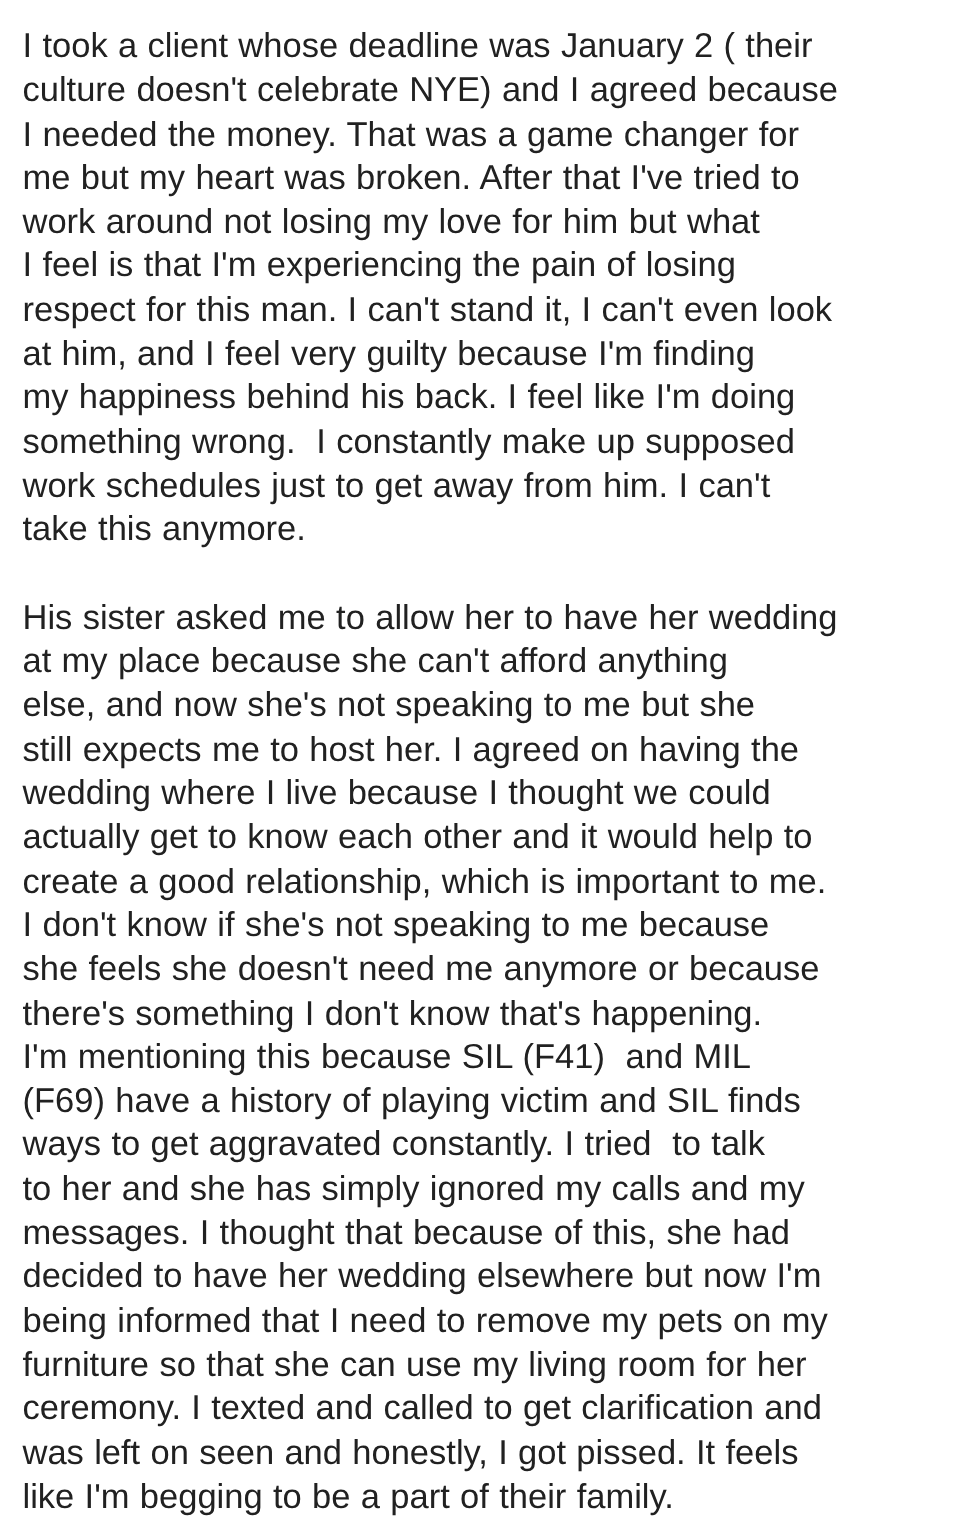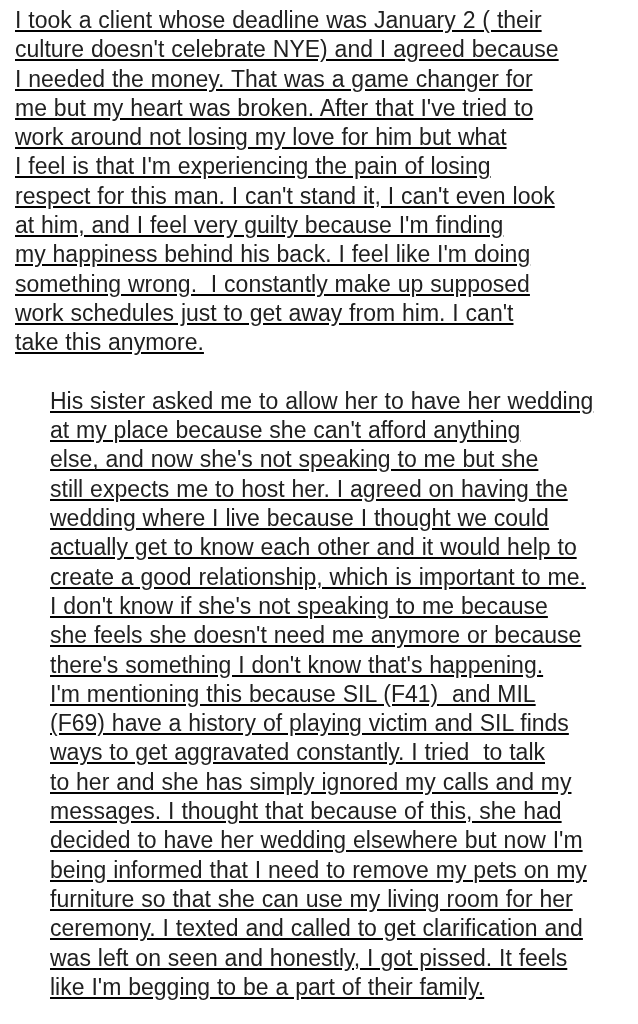--- a/index.html
+++ b/index.html
@@ -5,36 +5,34 @@
   html, body {
     margin: 0;
     padding: 0;
     background: #ffffff;
   }
   .page {
     box-sizing: border-box;
     width: 638px;
     height: 1024px;
     background: #ffffff;
-    padding: 6px 12px 0 15px;
+    padding: 16px 12px 0 15px;
     overflow: hidden;
-    text-decoration: underline;
   }
   .para {
     margin: 0;
     font-family: "Liberation Sans", "DejaVu Sans", sans-serif;
     font-size: 23px;
     line-height: 29.3px;
     color: #212121;
     white-space: pre-wrap;      
     word-spacing: 0.5px;
   }
   .para + .para {
     margin-top: 29.3px;         
-    margin-left: 35px;
   }
 </style>
 </head>
 <body>
 
 <div class="page">
   <p class="para">I took a client whose deadline was January 2 ( their
 culture doesn't celebrate NYE) and I agreed because
 I needed the money. That was a game changer for
 me but my heart was broken. After that I've tried to

